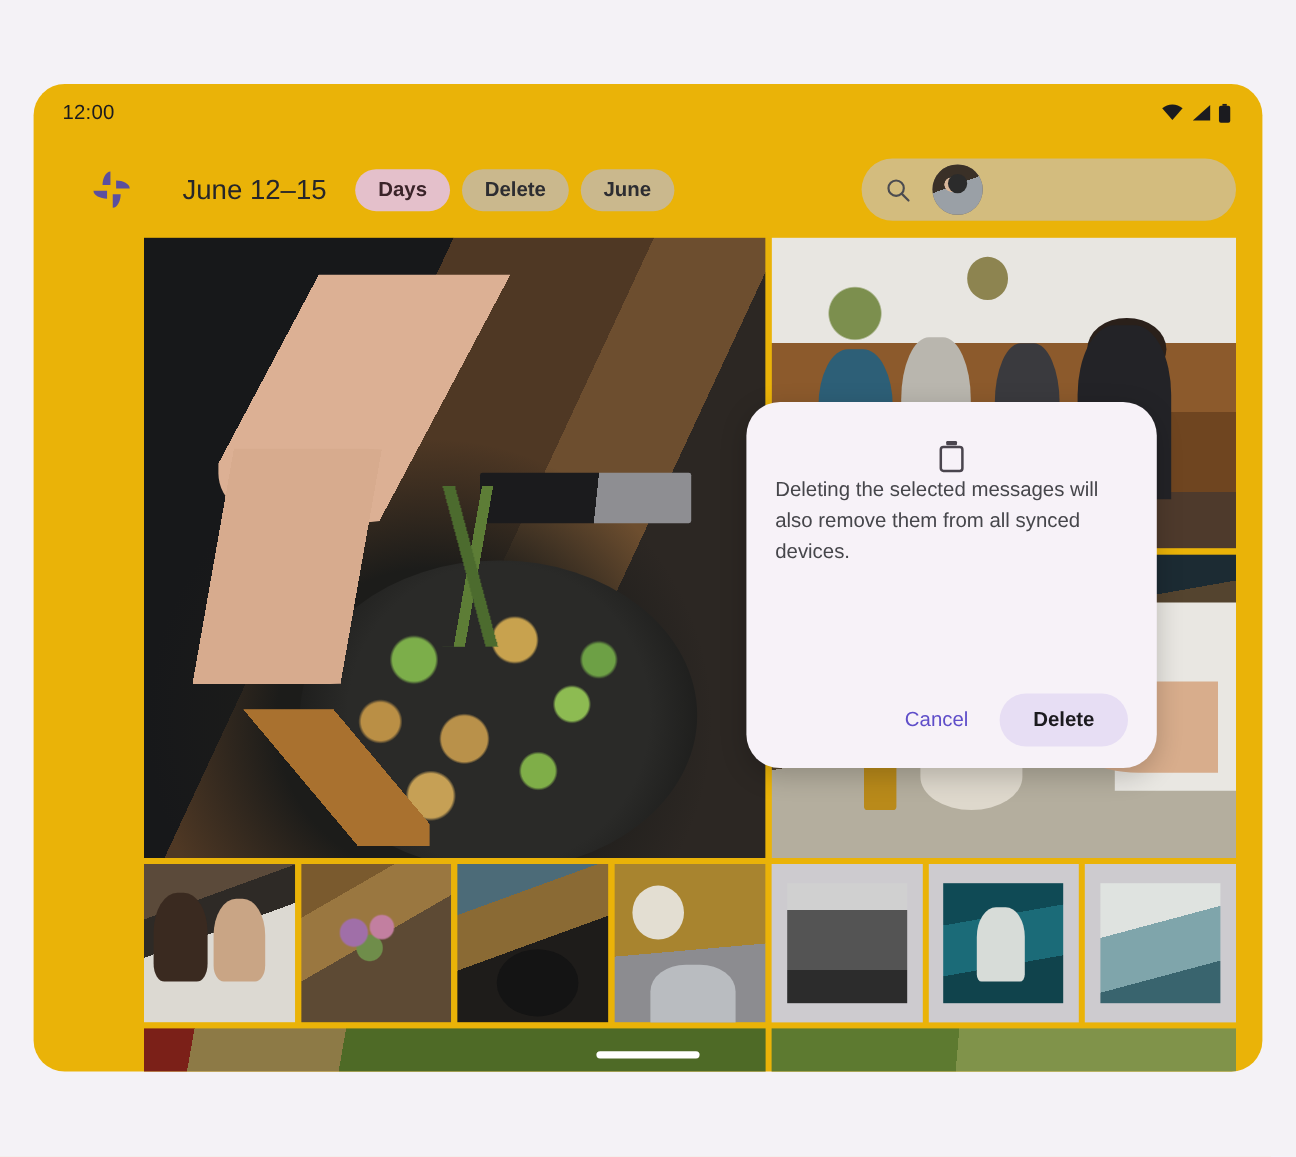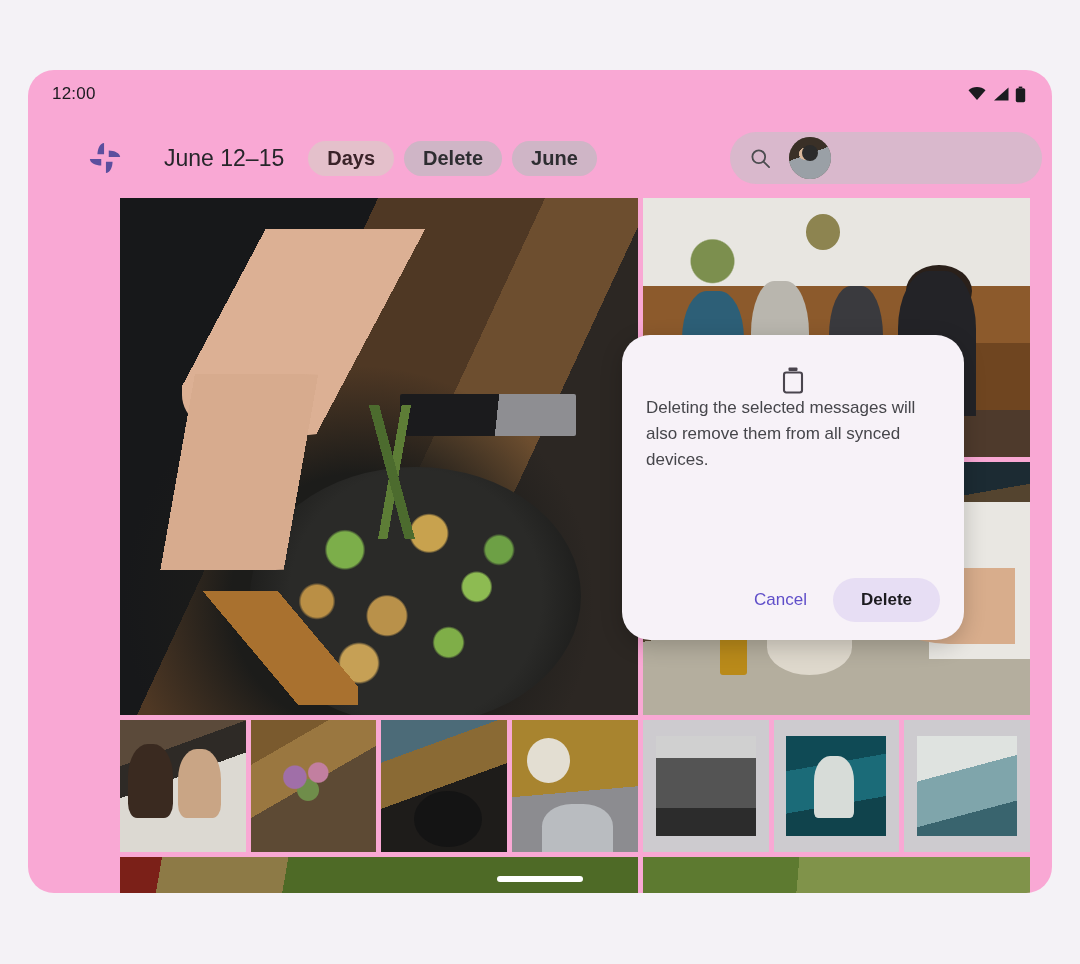--- a/index.html
+++ b/index.html
@@ -8,21 +8,21 @@
     background: #f4f2f6;
     font-family: "Liberation Sans", sans-serif;
     overflow: hidden;
   }
 
   
   #device-frame {
     position: absolute;
     left: 28px; top: 70px;
     width: 1024px; height: 823px;
-    background: #f9a8d4;
+    background: #eab308;
     border-radius: 26px;
     overflow: hidden;
   }
 
   
   #status-bar {
     position: absolute; left: 0; top: 0;
     width: 100%; height: 48px;
     display: flex; align-items: center;
     justify-content: space-between;
@@ -35,37 +35,36 @@
   #status-icons { display: flex; align-items: center; gap: 5px; }
   .si { display: block; }
 
   
   #app-bar {
     position: absolute; left: 0; top: 48px;
     width: 100%; height: 80px;
     display: flex; align-items: center;
     padding: 0 22px 0 48px;
     gap: 0;
-    margin-left: 12px;
   }
   #photos-logo { width: 34px; height: 34px; flex: 0 0 auto; }
   #date-range {
     margin-left: 42px;
     font-size: 23px; color: #26262a;
     white-space: nowrap;
   }
   #view-chips { display: flex; gap: 10px; margin-left: 24px; }
   .chip {
     height: 35px; min-width: 74px;
     padding: 4px 19px;
     border: none; border-radius: 21px;
     background: rgba(190,186,192,.72);
     color: #2d2d31;
     font-family: "Liberation Sans", sans-serif;
-    font-size: 20px; font-weight: bold;
+    font-size: 17px; font-weight: bold;
     display: flex; align-items: center; justify-content: center;
     cursor: pointer;
   }
   .chip.selected { background: #e4c0cb; color: #3a2329; }
 
   #search-bar {
     margin-left: auto;
     width: 312px; height: 52px;
     background: rgba(197,194,199,.62);
     border-radius: 26px;

